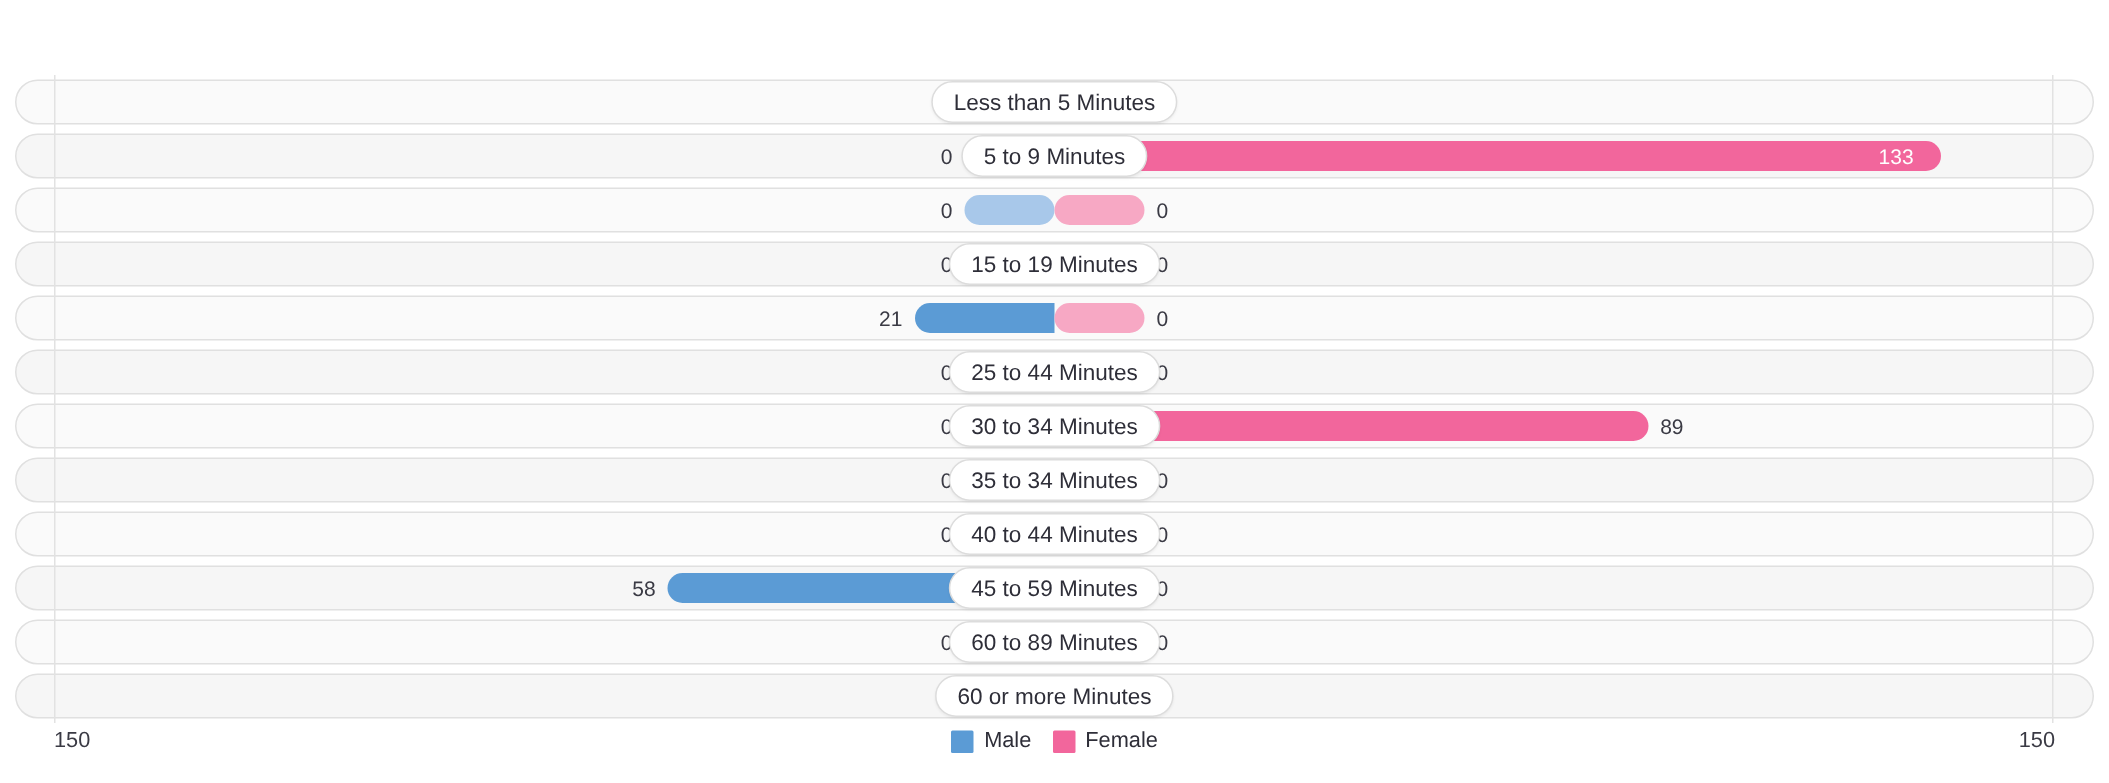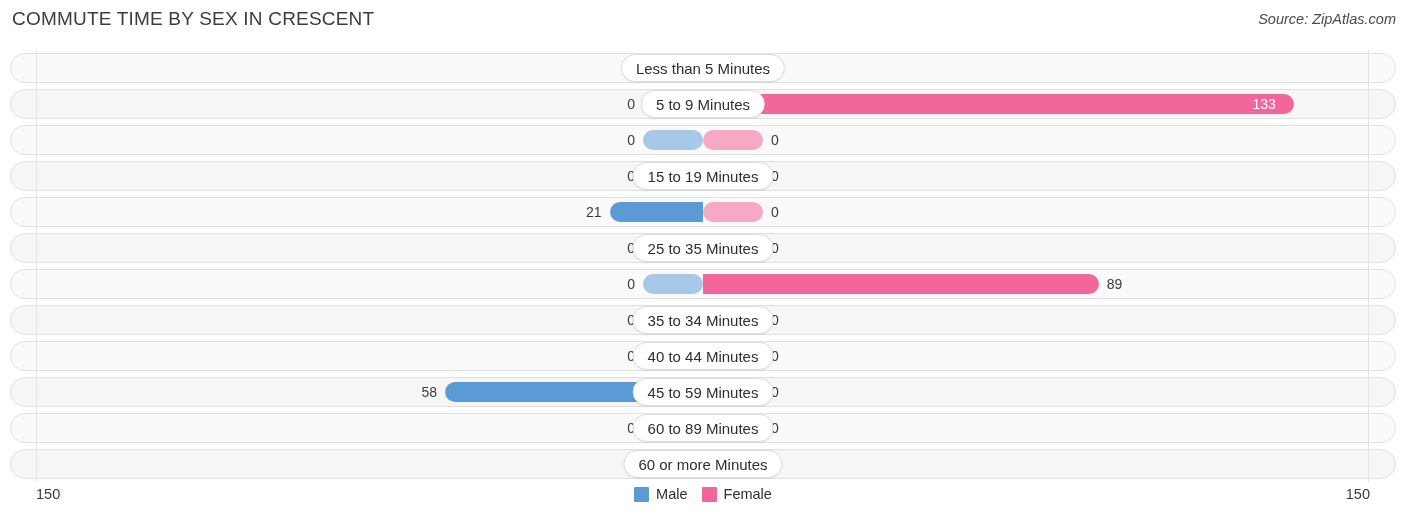--- a/index.html
+++ b/index.html
@@ -201,24 +201,20 @@
   .legend-text {
     font-size: 14.5px;
     color: #2e2e38;
   }
 </style>
 </head>
 <body>
 
 <div class="page">
 
-  <div class="header">
-    <div class="chart-title">COMMUTE TIME BY SEX IN CRESCENT</div>
-    <div class="chart-source">Source: ZipAtlas.com</div>
-  </div>
 
   <div class="plot">
     <div class="gridline left"></div>
     <div class="gridline right"></div>
     <div class="rows" id="rows">
         <div class="row">
           <div class="track"></div>
           <div class="bars">
             <div class="bar male stub" style="left: 633px; width: 60px; background: rgb(168, 200, 234);"></div>
             <div class="bar female stub" style="left: 693px; width: 60px; background: rgb(247, 168, 196);"></div>
@@ -266,30 +262,31 @@
           </div>
         </div>
         <div class="row">
           <div class="track"></div>
           <div class="bars">
             <div class="bar male stub" style="left: 633px; width: 60px; background: rgb(168, 200, 234);"></div>
             <div class="bar female stub" style="left: 693px; width: 60px; background: rgb(247, 168, 196);"></div>
             <div class="val male" style="right: 761px;">0</div>
             <div class="val female" style="left: 761px;">0</div>
           </div>
-          <div class="pill" style="left: 693px;">25 to 35 Minutes</div>
+          <div class="pill" style="left: 693px;">25 to 44 Minutes</div>
         </div>
         <div class="row">
           <div class="track"></div>
           <div class="bars">
             <div class="bar male stub" style="left: 633px; width: 60px; background: rgb(168, 200, 234);"></div>
             <div class="bar female" style="left: 693px; width: 395.753px; background: rgb(242, 102, 156);"></div>
             <div class="val male" style="right: 761px;">0</div>
             <div class="val female" style="left: 1096.75px;">89</div>
           </div>
+          <div class="pill" style="left: 693px;">30 to 34 Minutes</div>
         </div>
         <div class="row">
           <div class="track"></div>
           <div class="bars">
             <div class="bar male stub" style="left: 633px; width: 60px; background: rgb(168, 200, 234);"></div>
             <div class="bar female stub" style="left: 693px; width: 60px; background: rgb(247, 168, 196);"></div>
             <div class="val male" style="right: 761px;">0</div>
             <div class="val female" style="left: 761px;">0</div>
           </div>
           <div class="pill" style="left: 693px;">35 to 34 Minutes</div>

